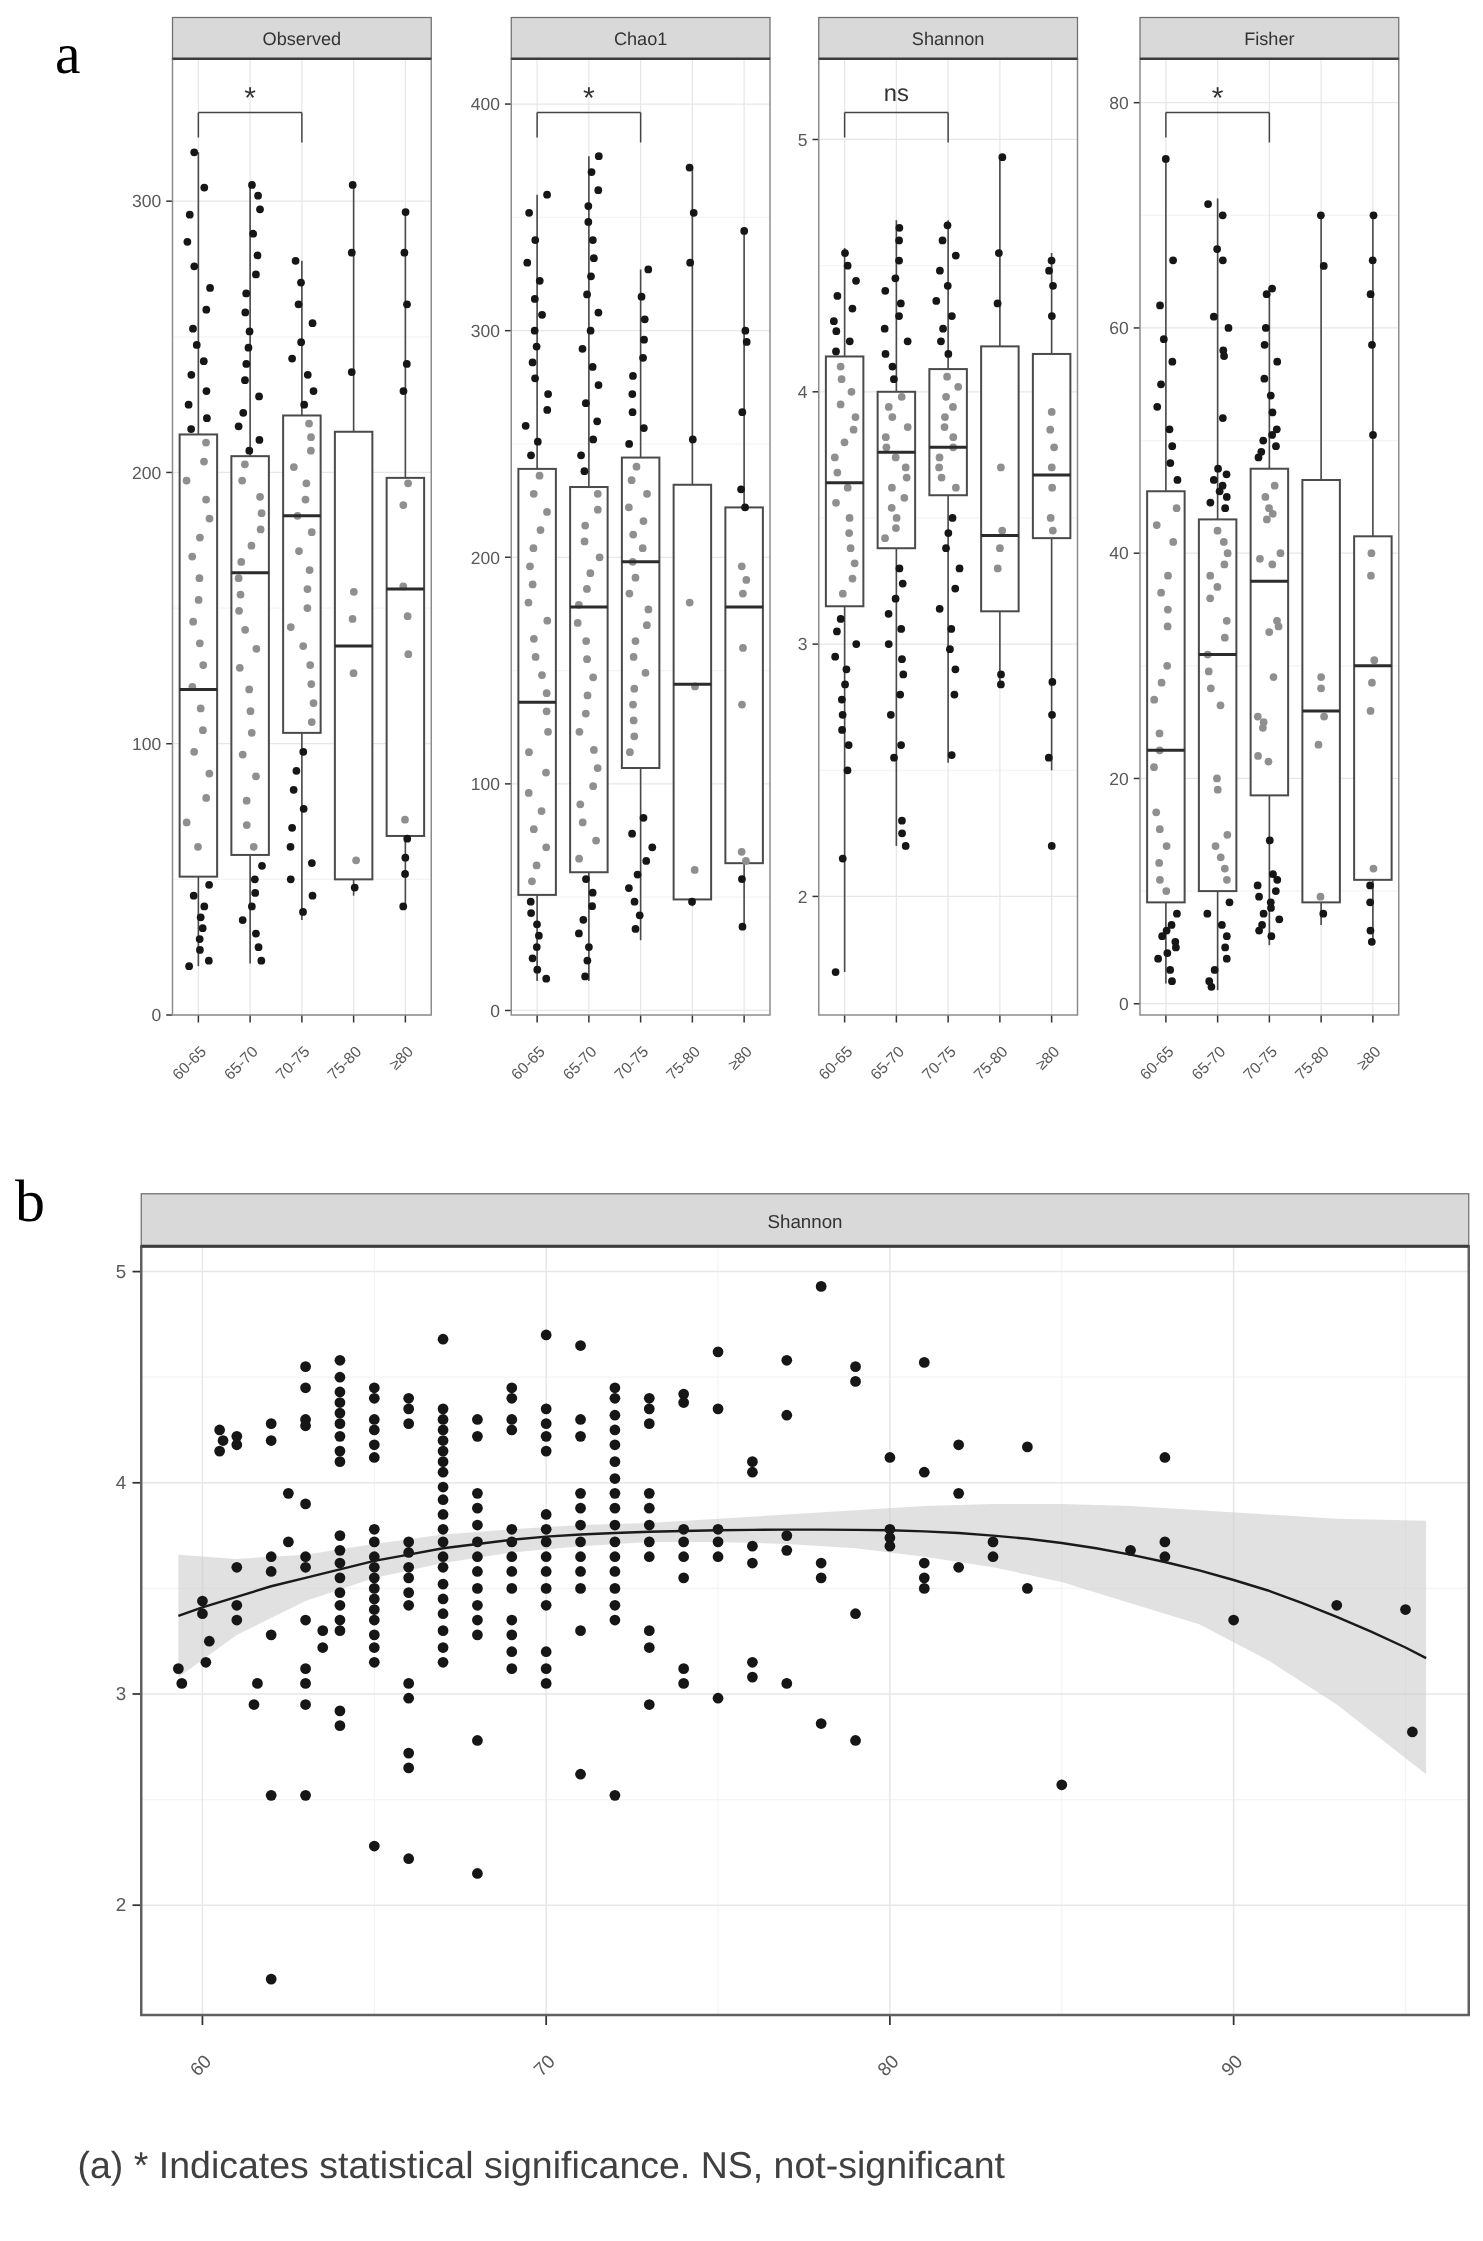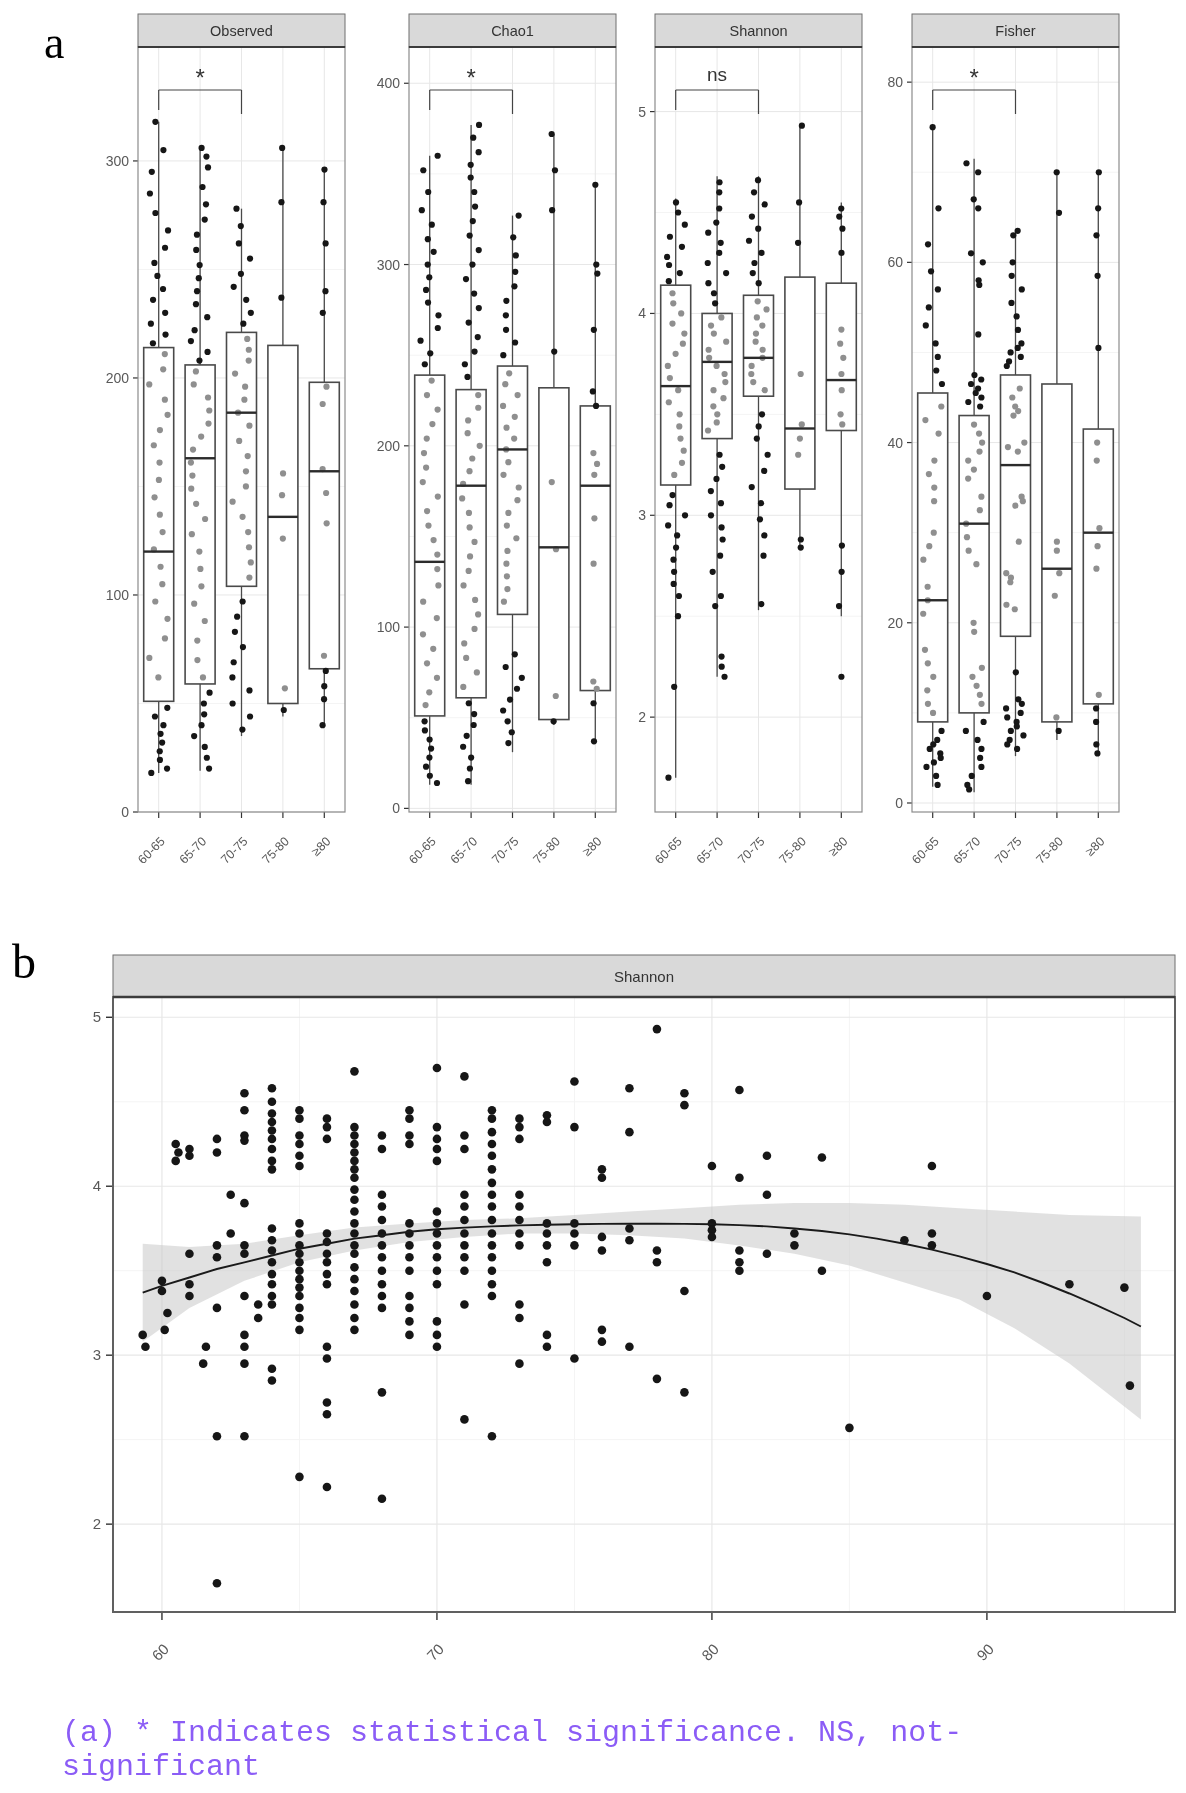--- a/index.html
+++ b/index.html
@@ -3,21 +3,21 @@
 <meta charset="utf-8">
 <style>
   html,body{margin:0;padding:0;background:#ffffff;}
   .fig{position:relative;width:1186px;height:1793px;background:#fff;overflow:hidden;
        font-family:"Liberation Sans",sans-serif;}
   .plabel{position:absolute;font-family:"Liberation Serif",serif;color:#000;}
   #lab-a{left:44px;top:16px;font-size:46px;}
   #lab-b{left:12px;top:934px;font-size:48px;}
   #canvas{position:absolute;left:0;top:0;}
   .caption{position:absolute;left:62px;top:1716px;width:1090px;
-           font-family:Liberation Mono, monospace;font-size:30px;color:#8b5cf6;}
+           font-family:Liberation Sans, sans-serif;font-size:30px;color:#404040;}
   svg text{font-family:"Liberation Sans",sans-serif;}
 </style>
 </head>
 <body>
 
 <div class="fig">
   <div class="plabel" id="lab-a">a</div>
   <div class="plabel" id="lab-b">b</div>
   <svg id="canvas" width="1186" height="1712">
       <g>

